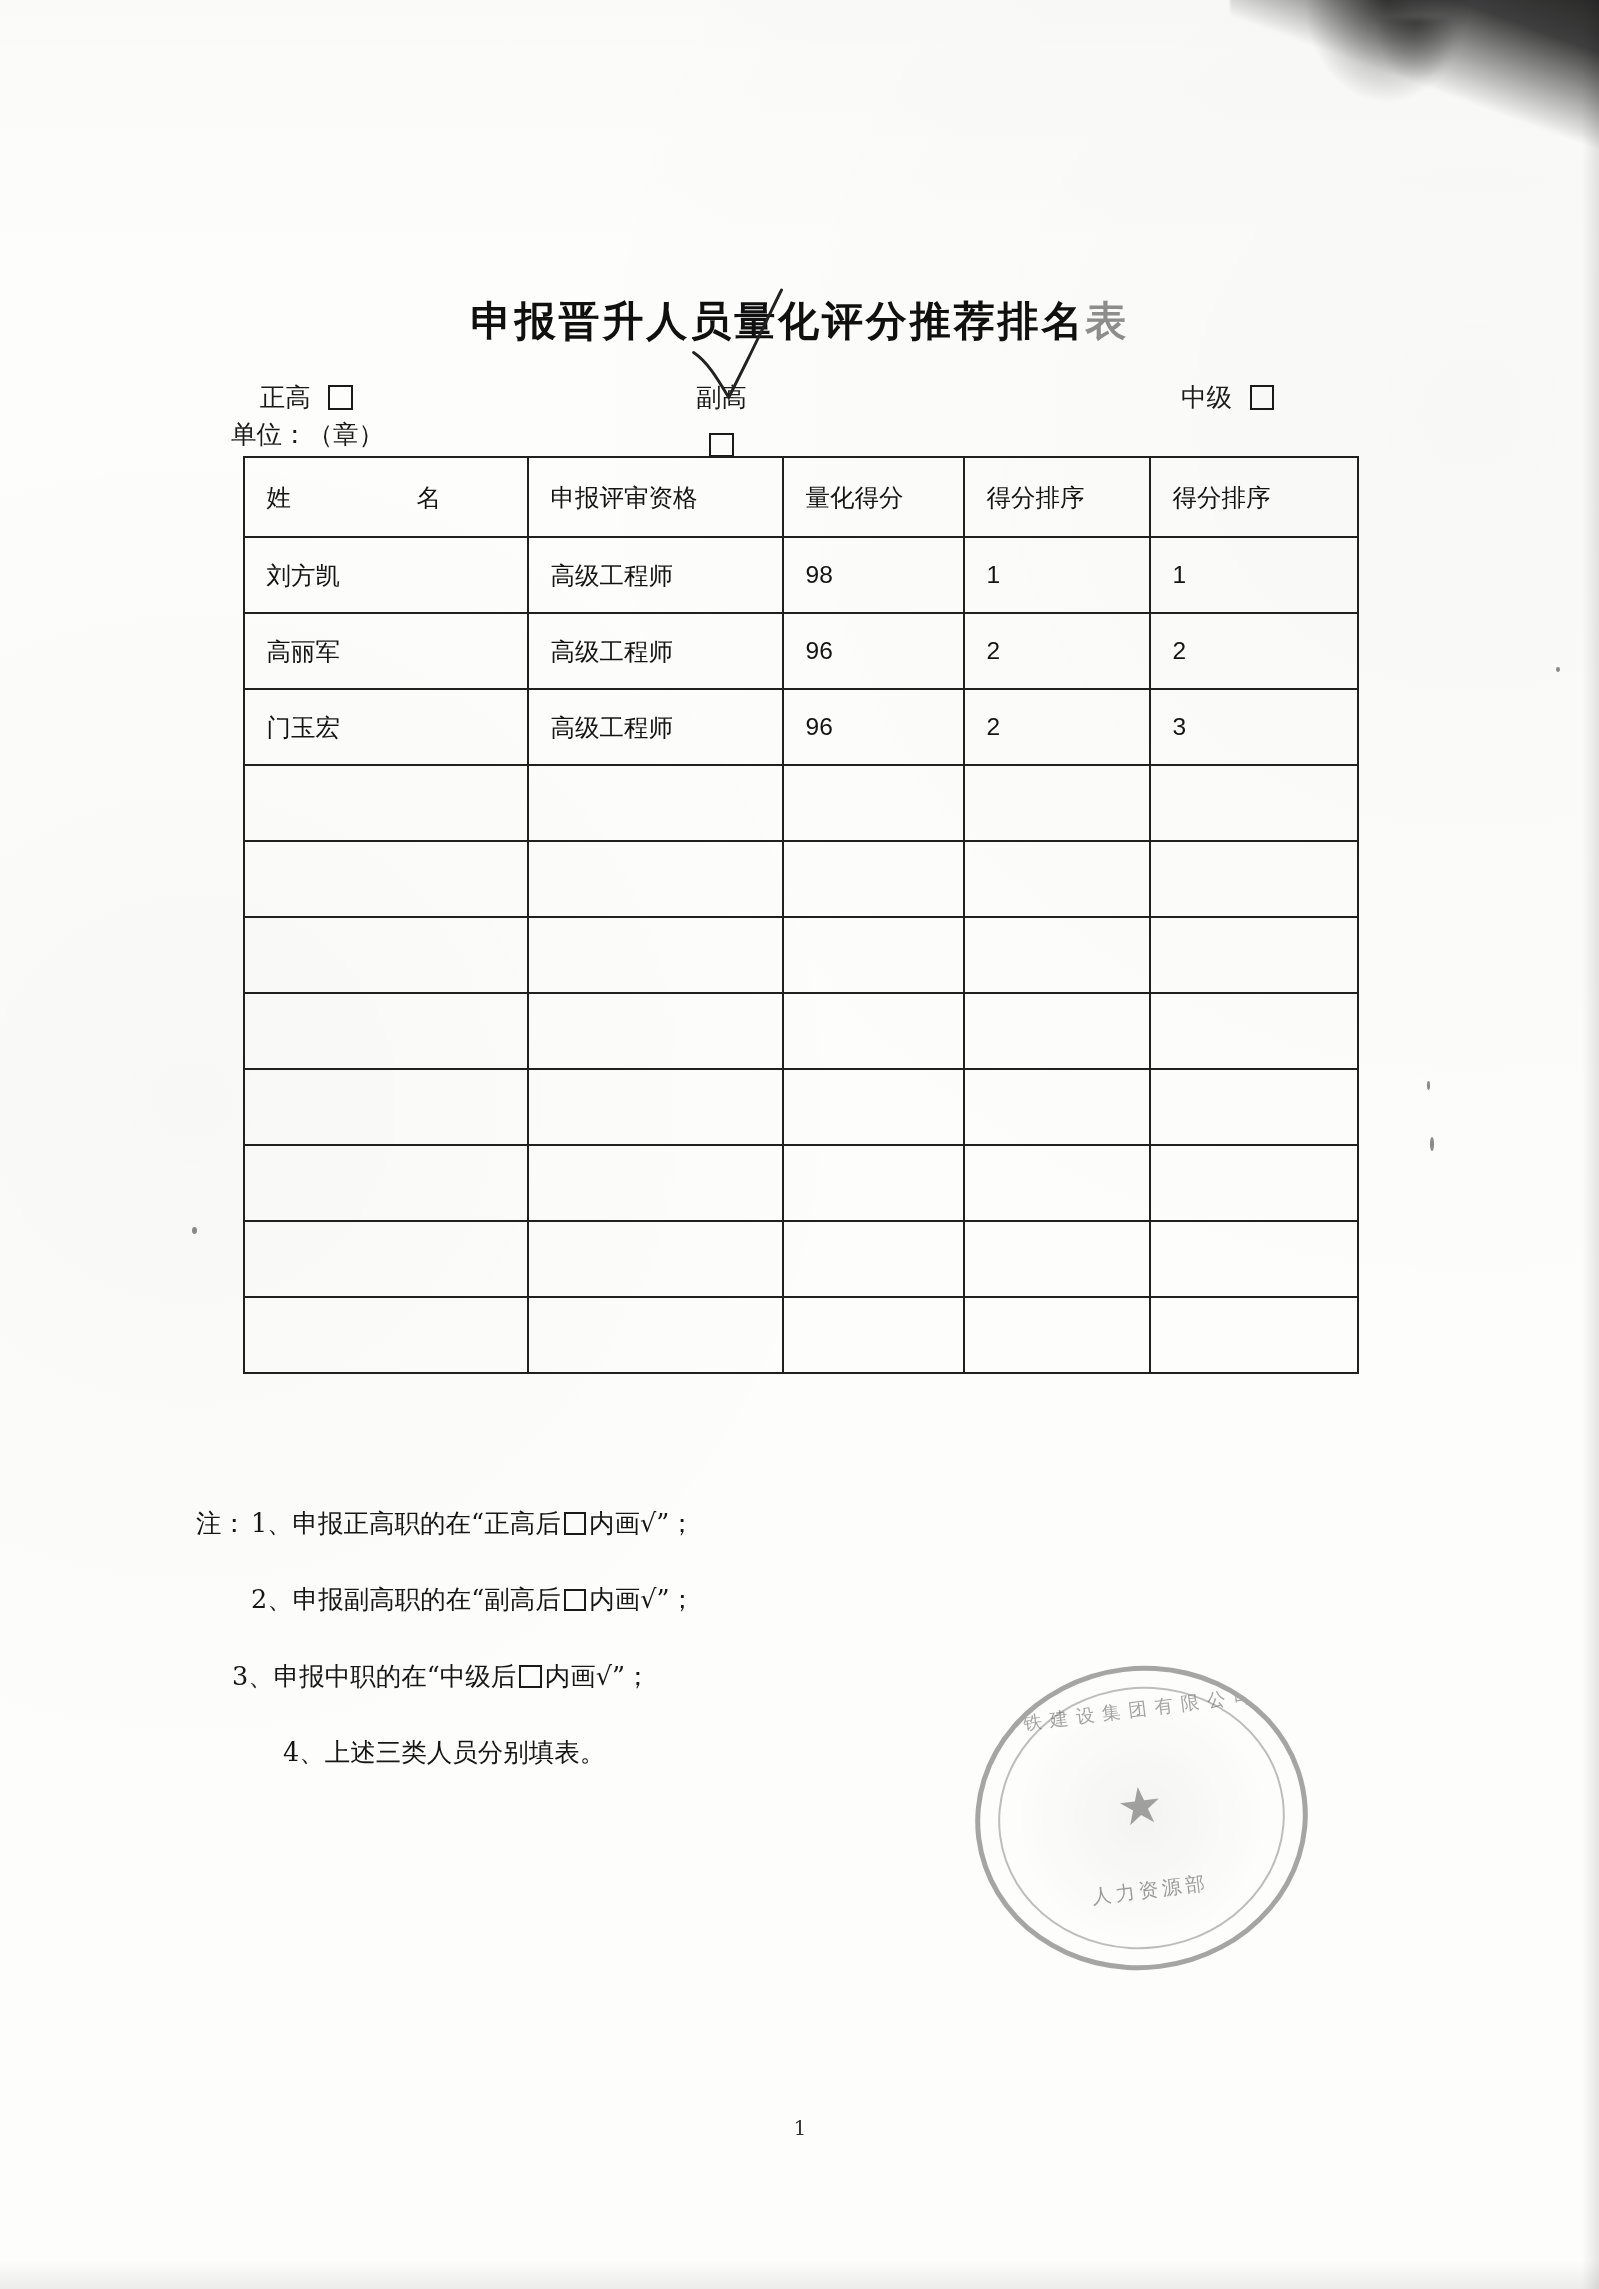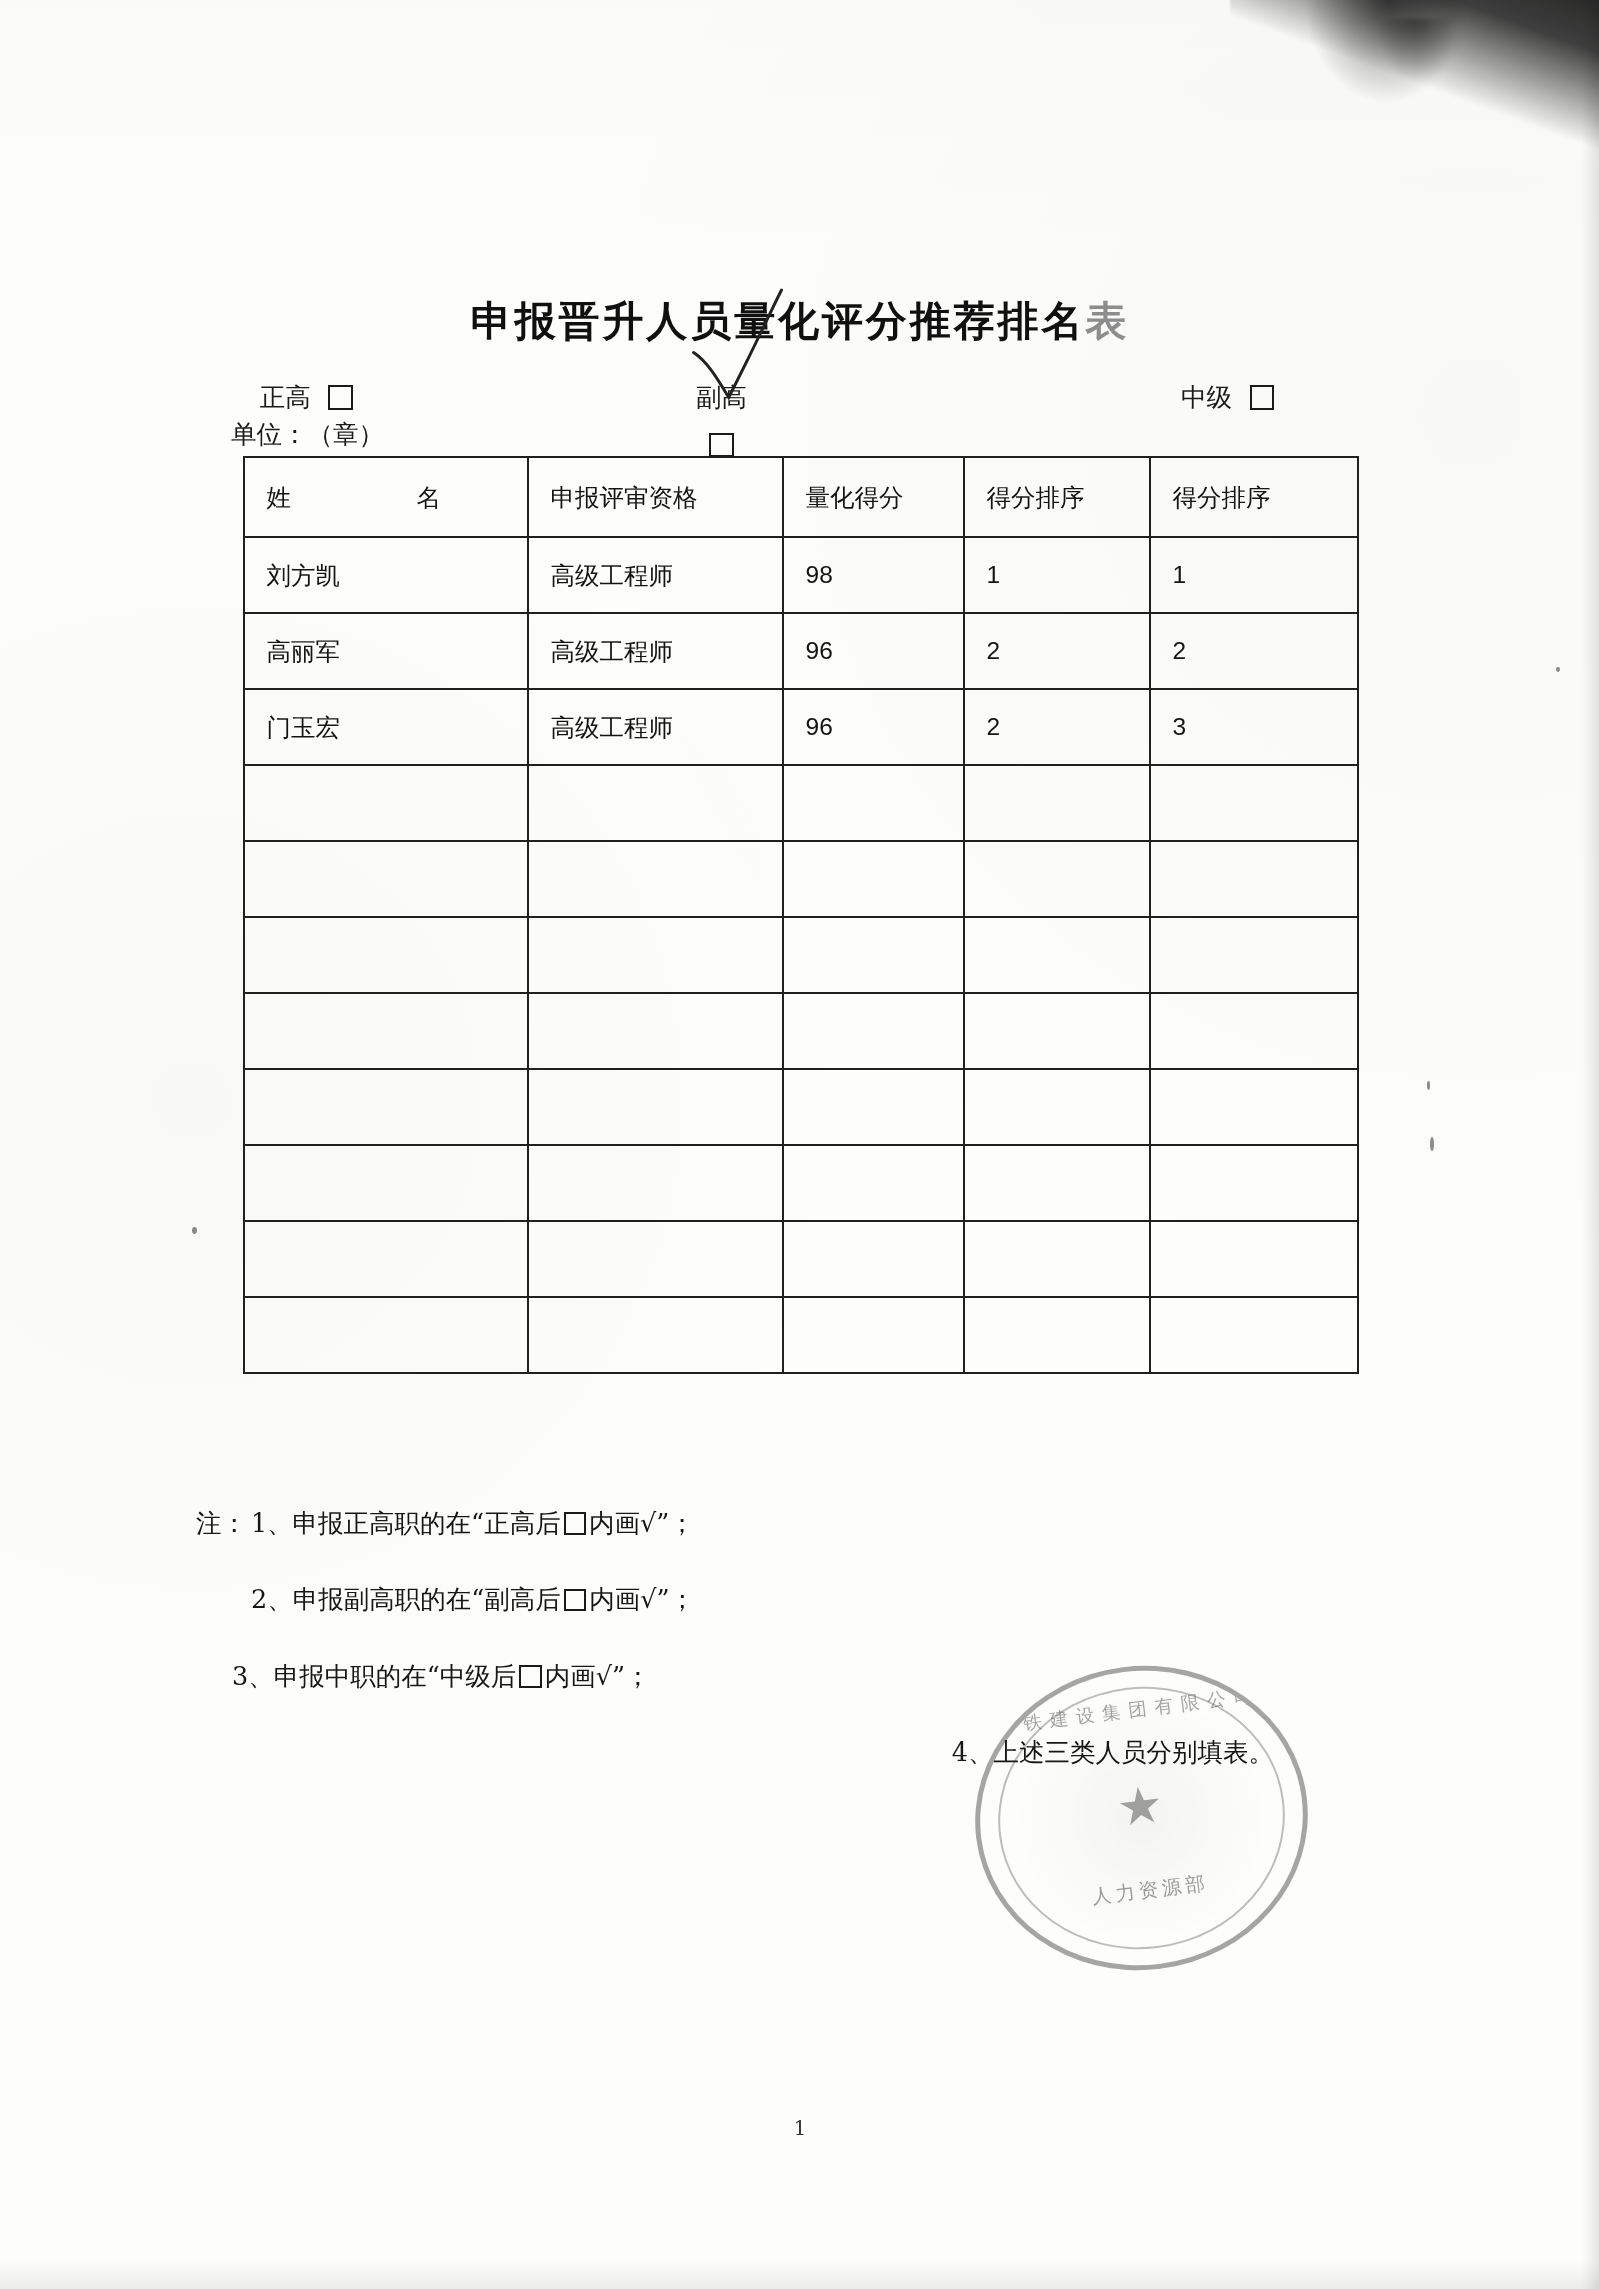--- a/index.html
+++ b/index.html
@@ -393,21 +393,21 @@
     <div class="note-line" style="margin-left:55px;">
       <span>2、申报副高职的在“副高后</span>
       <span class="ibox"></span>
       <span>内画√”；</span>
     </div>
     <div class="note-line" style="margin-left:36px;">
       <span>3、申报中职的在“中级后</span>
       <span class="ibox"></span>
       <span>内画√”；</span>
     </div>
-    <div class="note-line" style="margin-left:87px;justify-content:flex-end;">
+    <div class="note-line" style="margin-left:87px;">
       <span>4、上述三类人员分别填表。</span>
     </div>
   </div>
 
   <div class="seal">
     <div class="seal-arc">中铁建设集团有限公司</div>
     <div class="seal-star">★</div>
     <div class="seal-text">人力资源部</div>
   </div>
 

